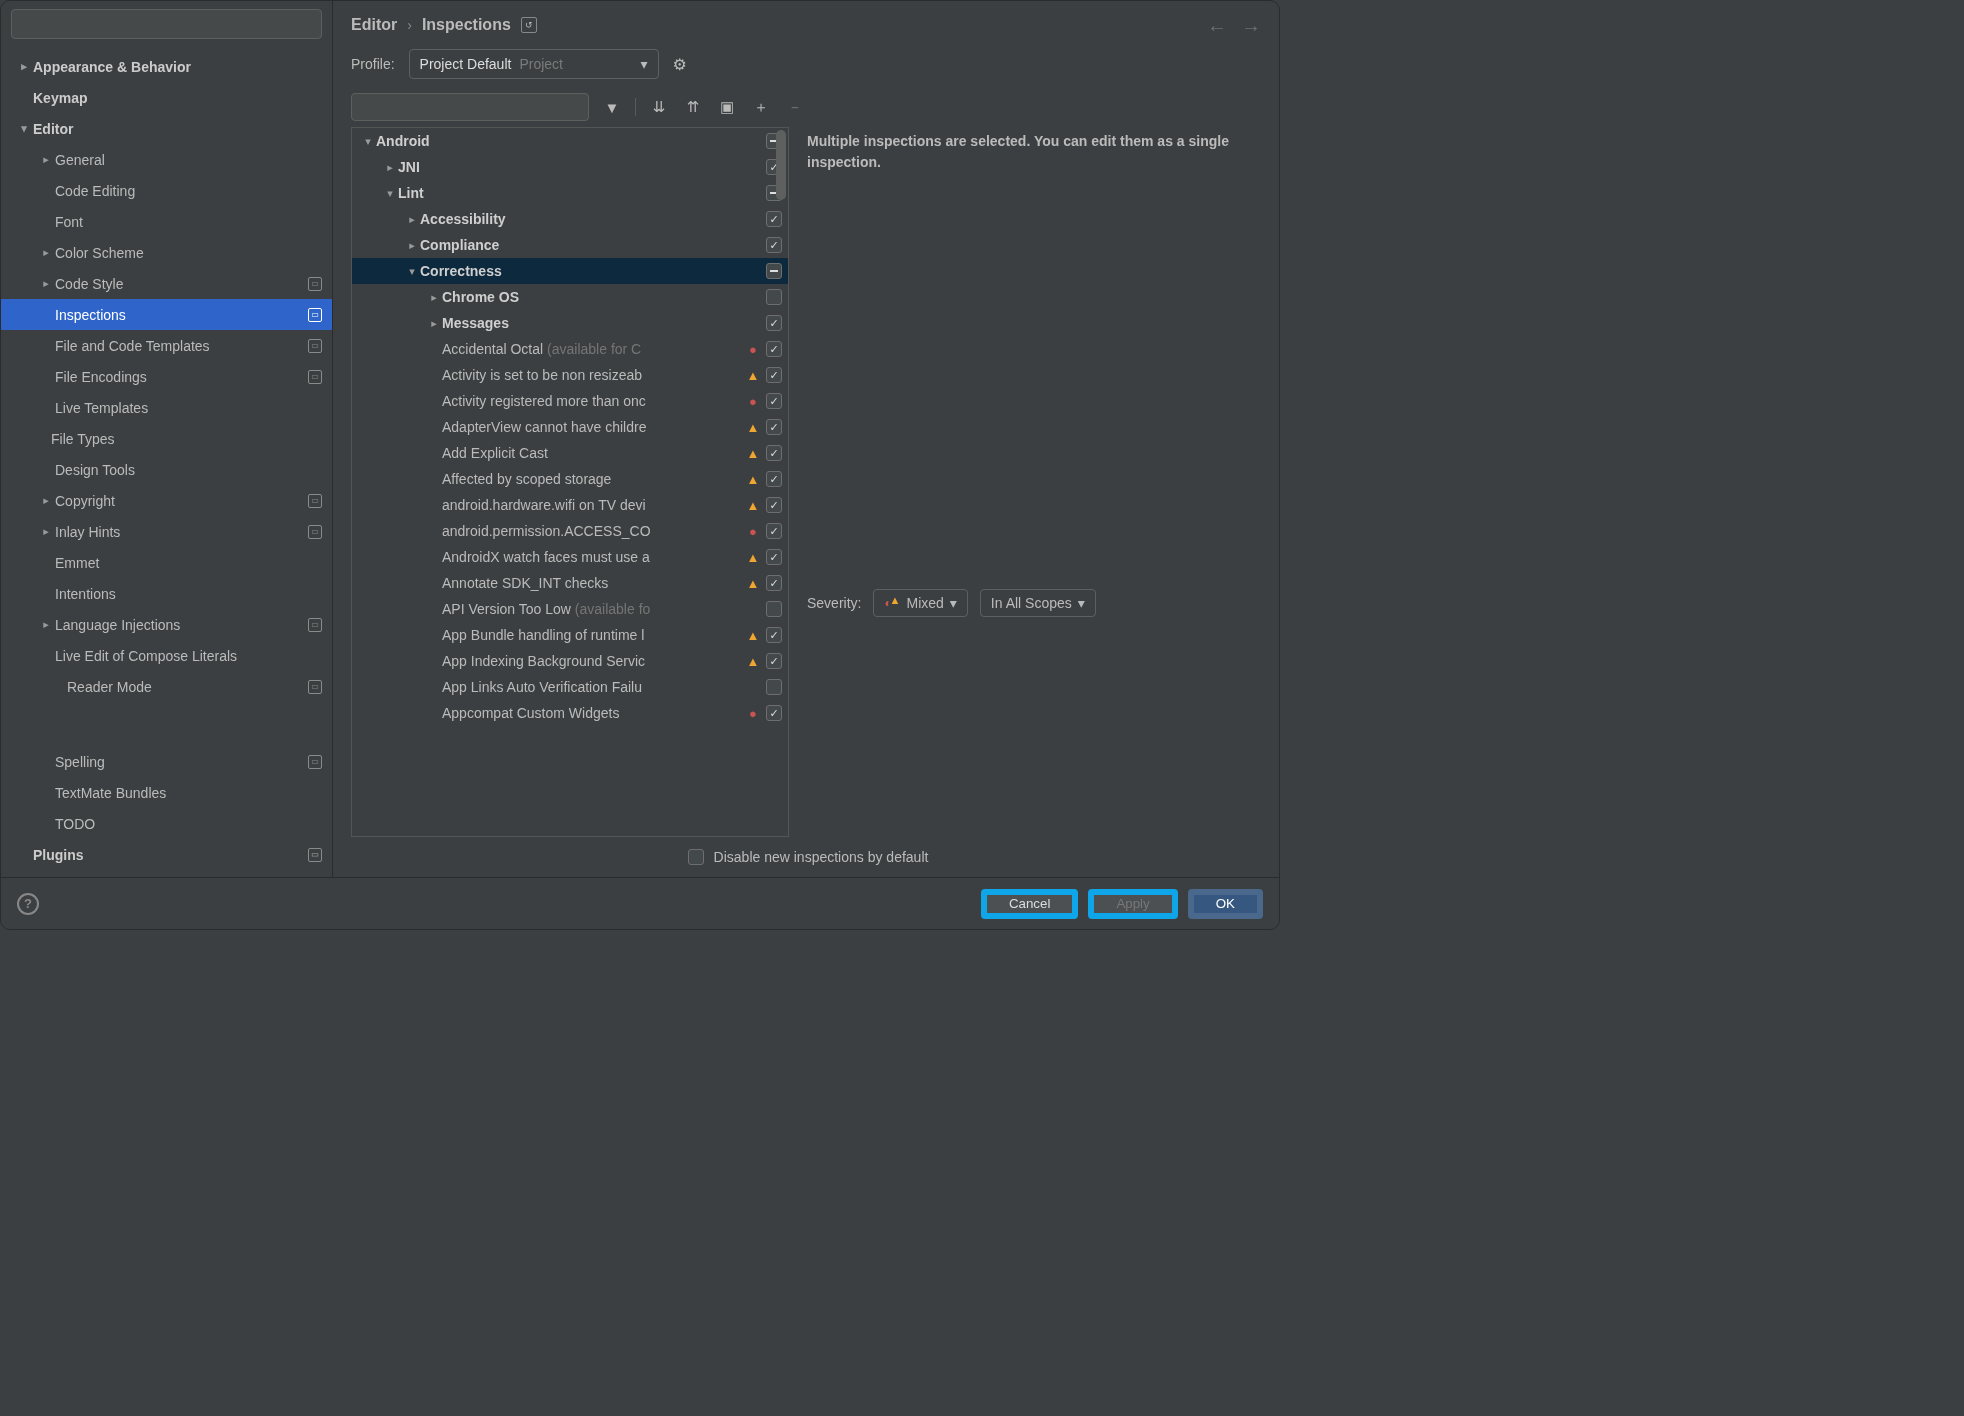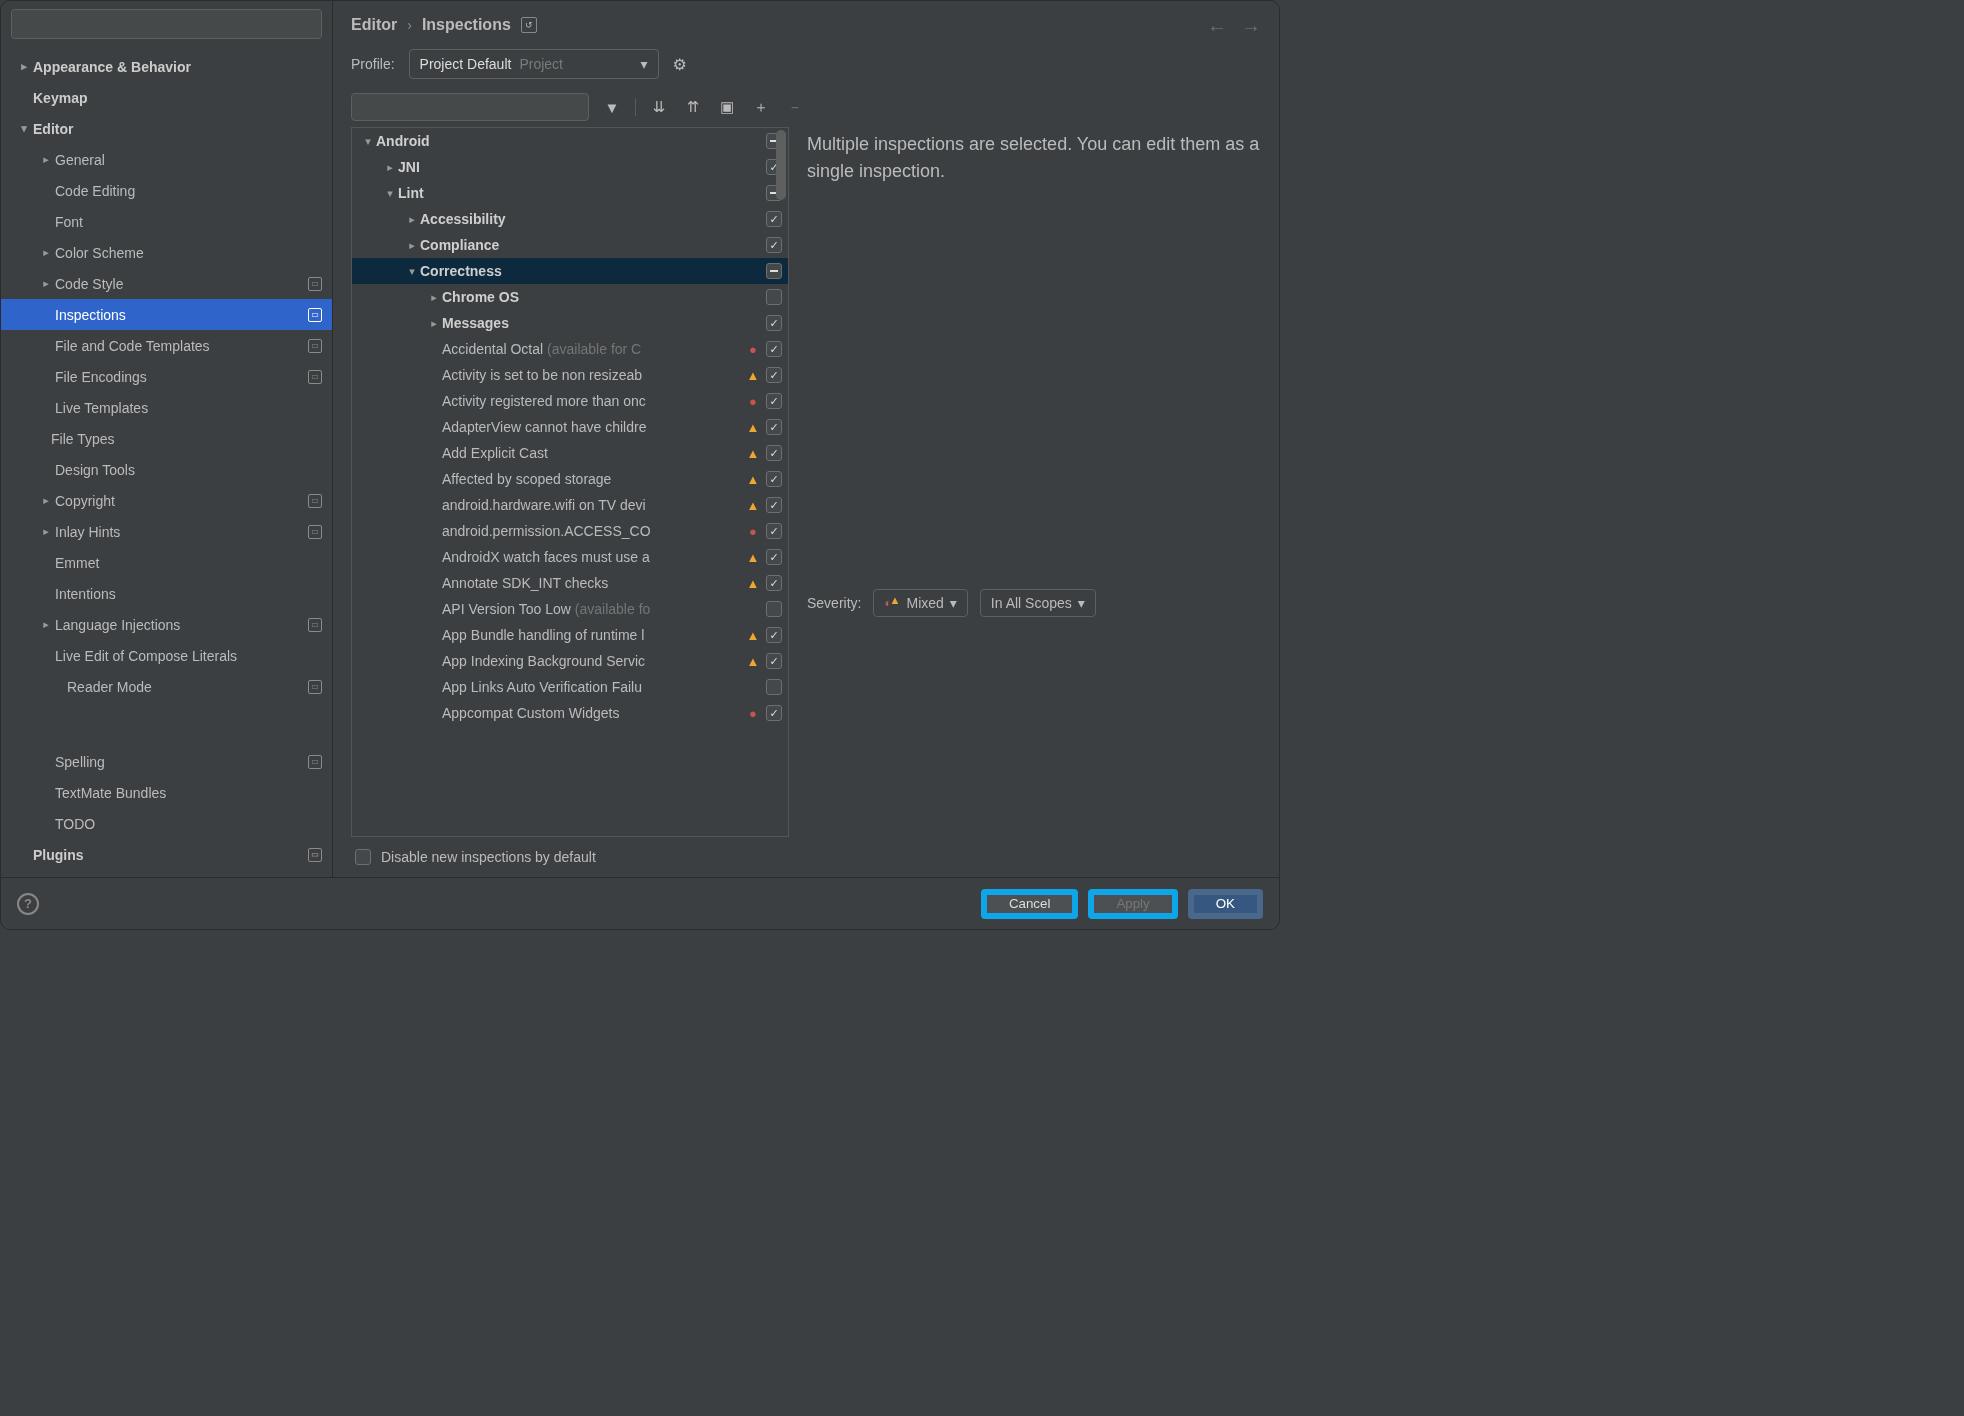--- a/index.html
+++ b/index.html
@@ -172,38 +172,39 @@
   .scrollbar .thumb {
     position: absolute; left: 0; right: 0; top: 0; height: 70px;
     background: #5e6060; border-radius: 5px;
   }
   .right-panel {
     flex: 1;
     display: flex; flex-direction: column;
     color: #bbbbbb;
     padding-top: 4px;
   }
-  .right-panel .desc { font-size: 18px; line-height: 1.5; }
+  .right-panel .desc { font-size: 14px; line-height: 1.5; font-weight: bold; }
   .severity-row {
     margin-top: auto;
     display: flex; align-items: center; gap: 12px;
     padding-bottom: 220px;
   }
   .sev-combo {
     display: flex; align-items: center; gap: 6px;
     height: 28px; border: 1px solid #5e6060; border-radius: 4px;
     padding: 0 10px;
   }
   .sev-combo .mix-icon { display:inline-flex; position: relative; width:16px; height:14px; }
   .mix-icon .e { position:absolute; left:0; bottom:0; color:#c75450; font-size:12px;}
   .mix-icon .w { position:absolute; right:0; top:-2px; color:#f0a732; font-size:11px;}
   .bottom-bar {
     height: 40px;
     display: flex; align-items: center;
     padding: 0 18px;
+    justify-content: center;
   }
   .bottom-bar label { display: flex; align-items: center; gap: 10px; color: #bbb; }
   .footer {
     height: 52px;
     border-top: 1px solid #2b2b2b;
     background: #3c3f41;
     display: flex; align-items: center;
     padding: 0 16px;
     gap: 10px;
   }

